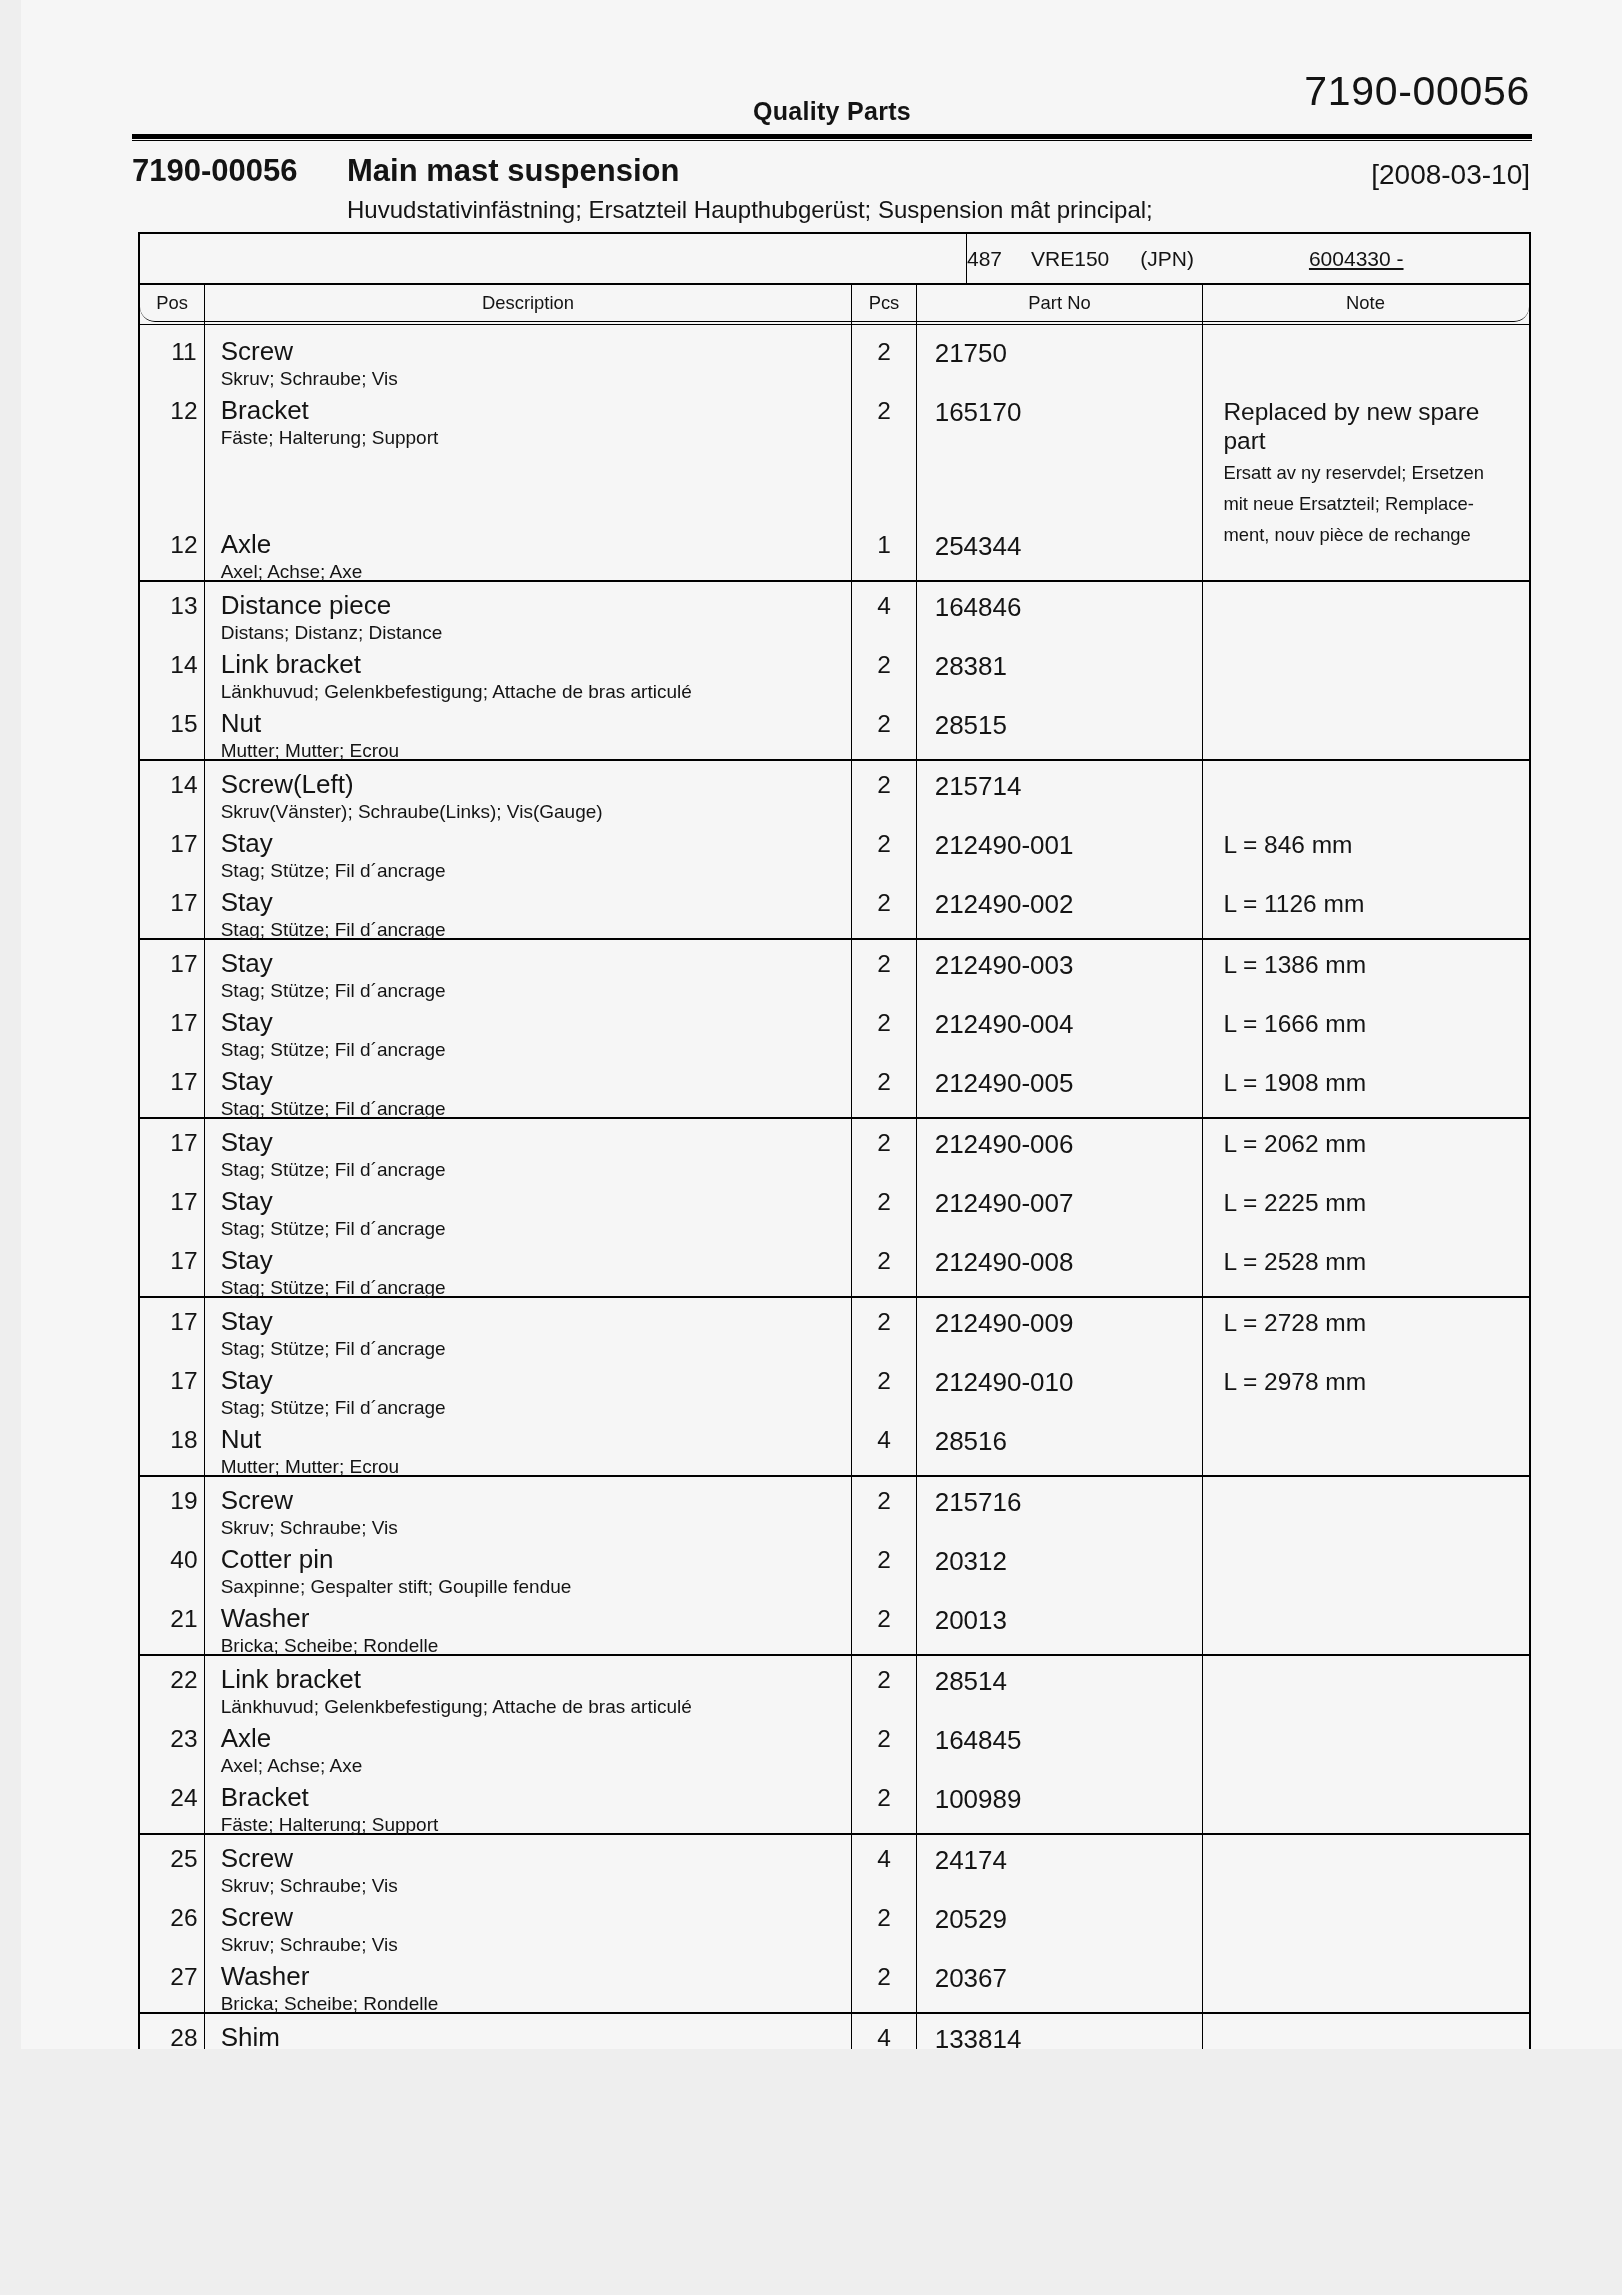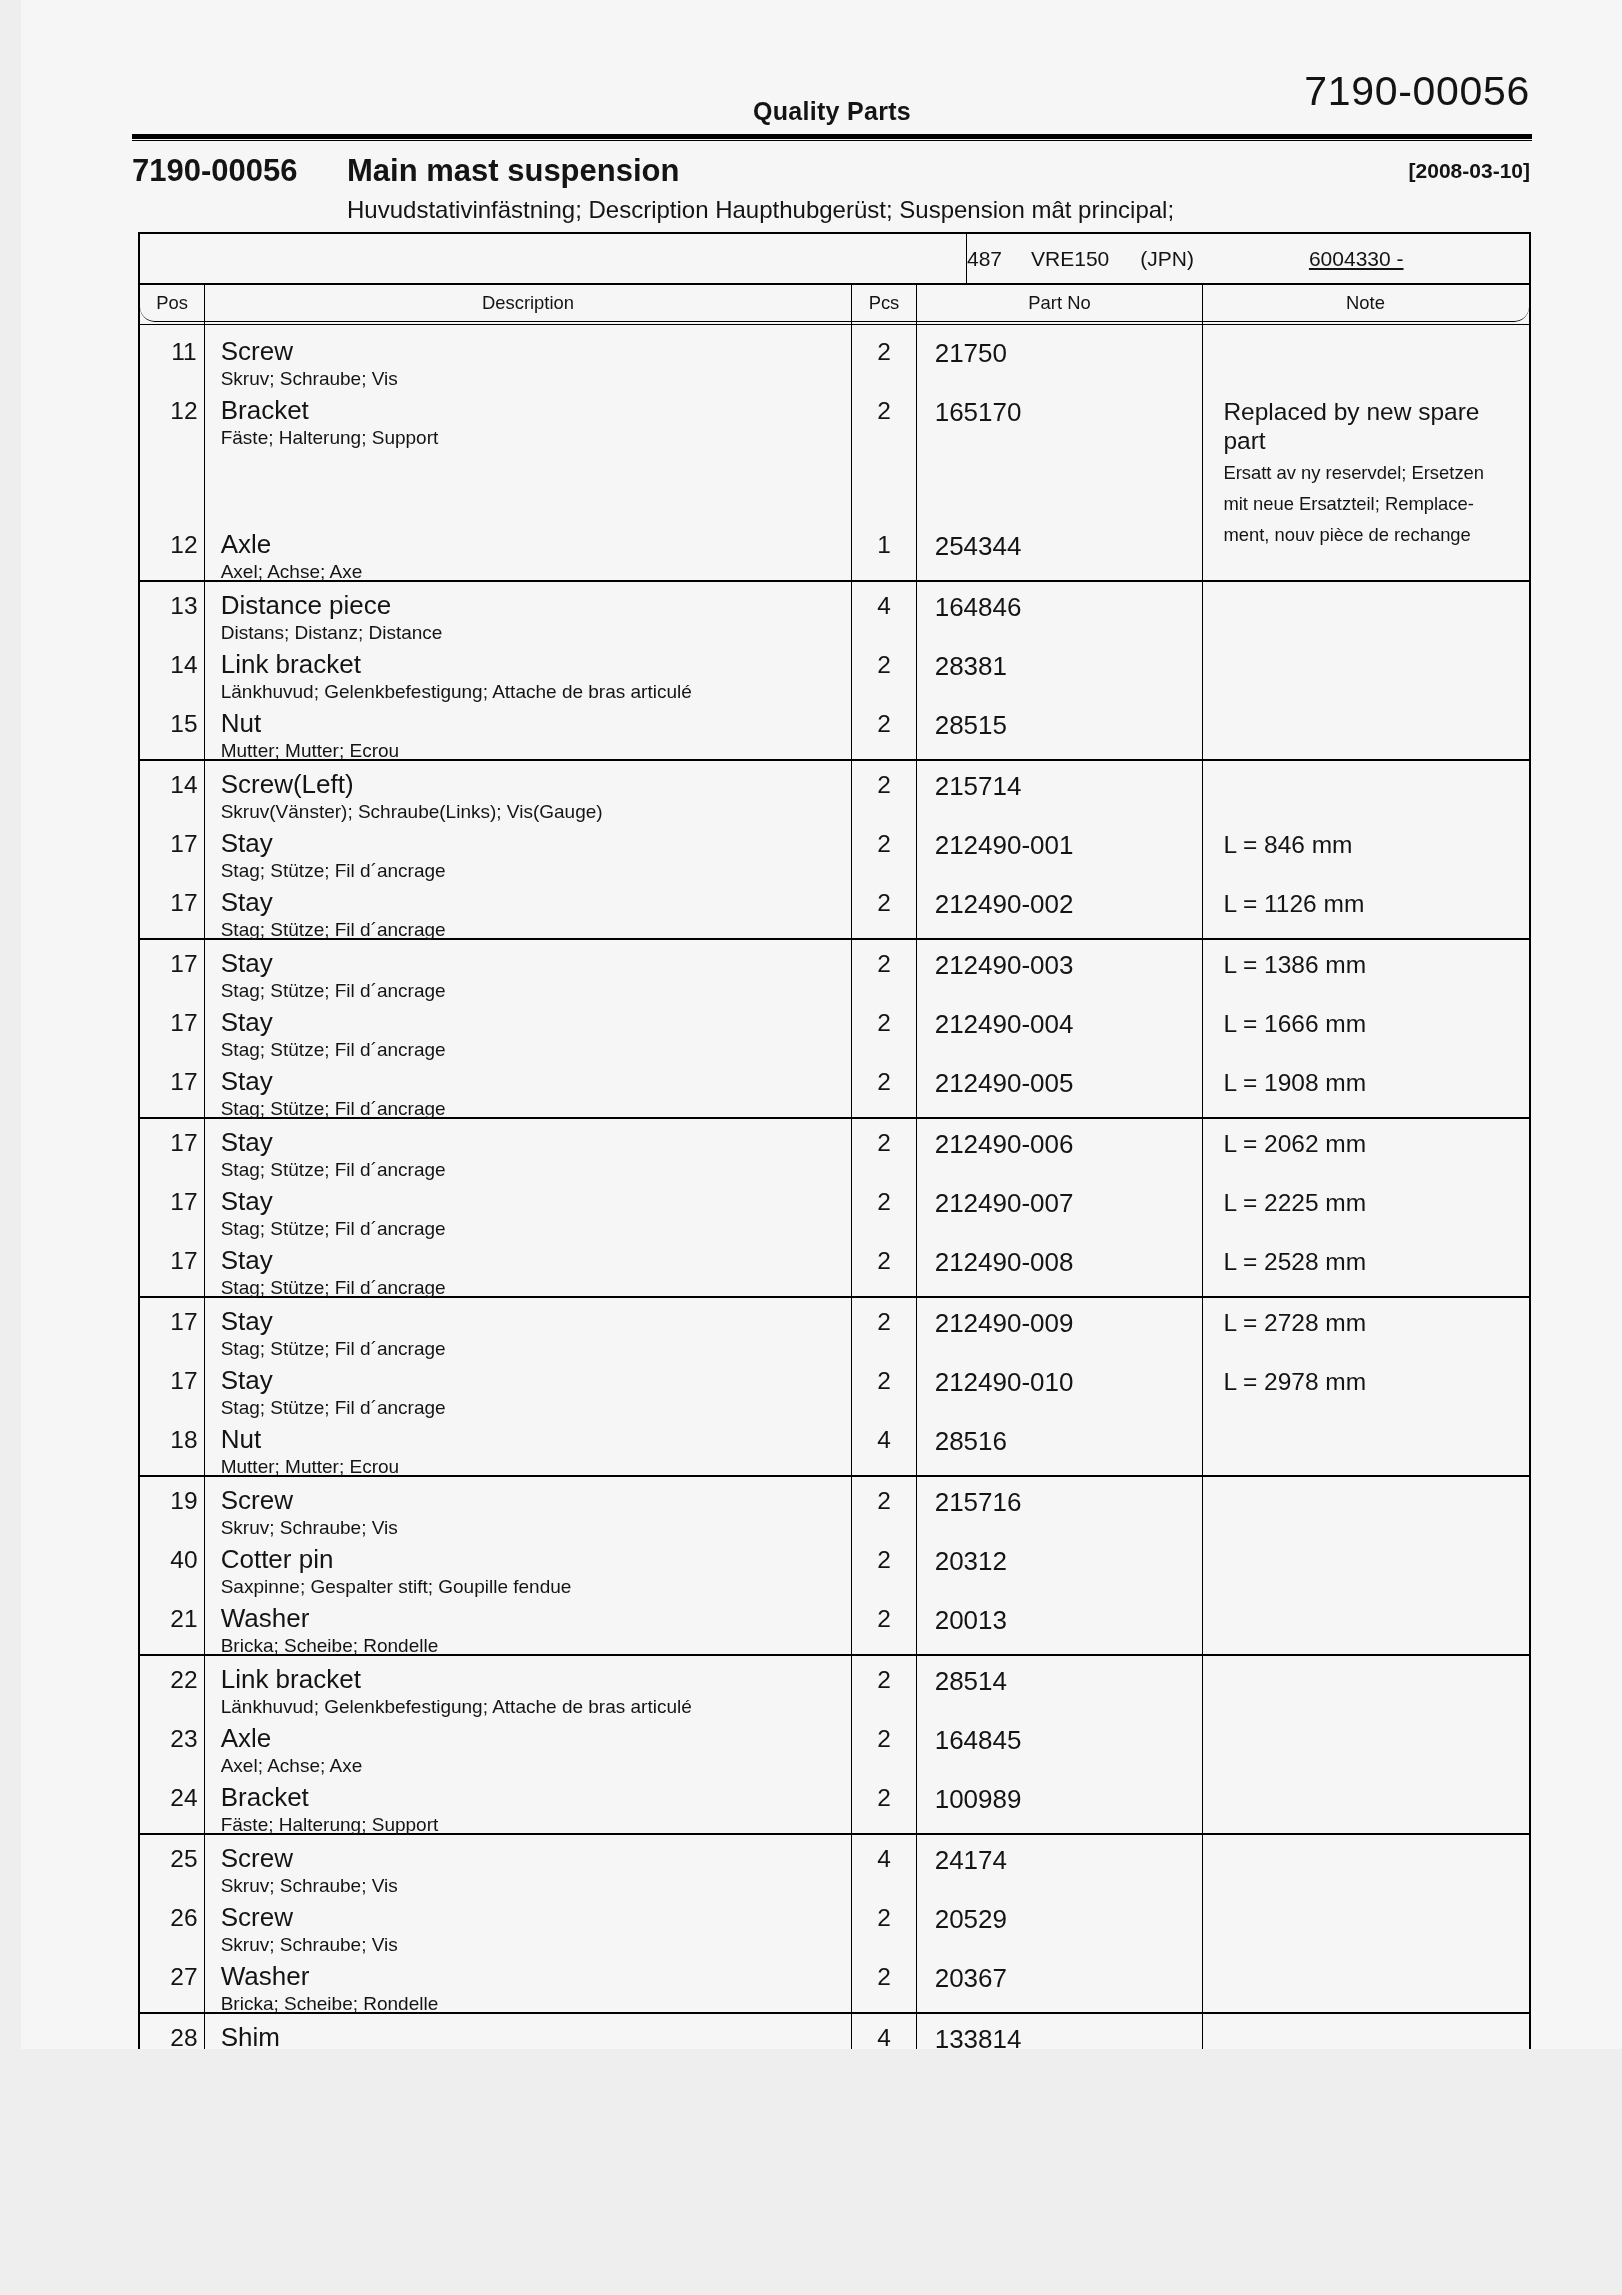--- a/index.html
+++ b/index.html
@@ -24,21 +24,21 @@
   .page-code {
     position: absolute; right: 113px; top: 68px;
     font-size: 41px; font-weight: normal; letter-spacing: 0.7px;
   }
   .top-rule {
     position: absolute; left: 111px; right: 111px; top: 134px; height: 8.2px;
     background: linear-gradient(to bottom, #000 0 4.8px, rgba(0,0,0,0) 4.8px 6.1px, #000 6.1px 7.5px, rgba(0,0,0,0) 7.5px);
   }
   .doc-code   { position: absolute; left: 111px; top: 153px; font-size: 31px; font-weight: bold; }
   .doc-title  { position: absolute; left: 326px; top: 153px; font-size: 31px; font-weight: bold; }
-  .doc-date   { position: absolute; right: 113px; top: 159px; font-size: 21px; font-weight: bold; }
+  .doc-date   { position: absolute; right: 113px; top: 159px; font-size: 28px; font-weight: normal; }
   .doc-subtitle { position: absolute; left: 326px; top: 196px; font-size: 24px; font-weight: normal; }
 
   
   .parts-table {
     position: absolute; left: 117px; top: 232px; width: 1393px;
     border: 2px solid #000; border-bottom-width: 4.1px;
     background: transparent;
   }
   .model-row {
     display: grid; grid-template-columns: 826px 563px;
@@ -100,21 +100,21 @@
 
 <div class="page">
 
   <div class="brand">Quality Parts</div>
   <div class="page-code">7190-00056</div>
   <div class="top-rule"></div>
 
   <div class="doc-code">7190-00056</div>
   <div class="doc-title">Main mast suspension</div>
   <div class="doc-date">[2008-03-10]</div>
-  <div class="doc-subtitle">Huvudstativinfästning; Description Haupthubgerüst; Suspension mât principal;</div>
+  <div class="doc-subtitle">Huvudstativinfästning; Ersatzteil Haupthubgerüst; Suspension mât principal;</div>
 
   <div class="parts-table">
 
     <div class="model-row">
       <div></div>
       <div class="model-cell-right">
         <span class="m-code">487</span>
         <span class="m-model">VRE150</span>
         <span class="m-market">(JPN)</span>
         <span class="m-serial">6004330 -</span>

